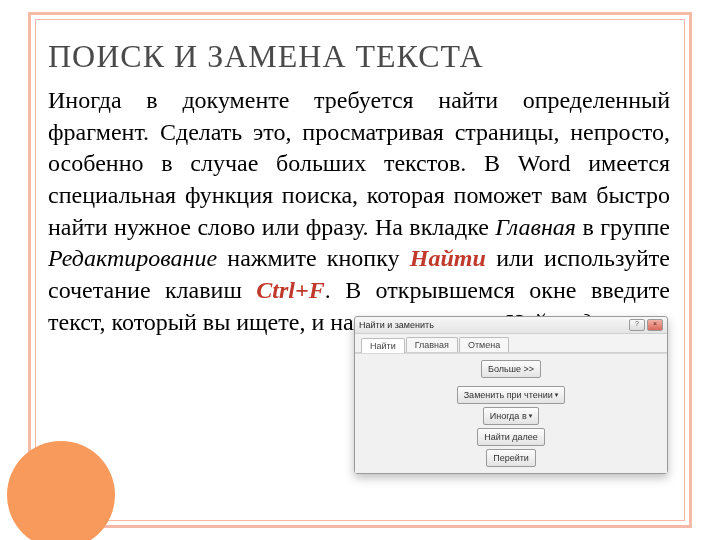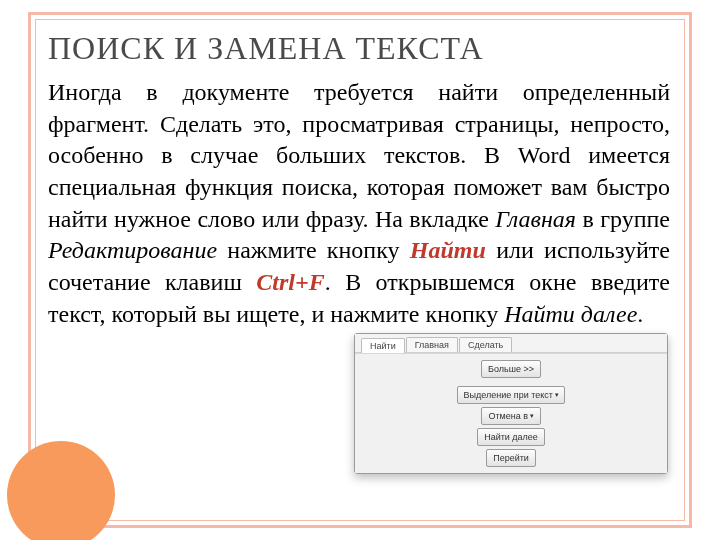--- a/index.html
+++ b/index.html
@@ -18,21 +18,21 @@
     content: ""; position: absolute; left: 4px; top: 4px;
     right: 4px; bottom: 4px; border: 1px solid #f7b9a7;
   }
   .circle {
     position: absolute; left: -24px; bottom: -24px;
     width: 108px; height: 108px; border-radius: 50%;
     background: #f79a5c;
   }
   .content { position: absolute; left: 48px; top: 22px; width: 622px; }
   h1 {
-    margin: 8px 0 10px 0; font-weight: normal;
+    margin: 16px 0 10px 0; font-weight: normal;
     font-size: 32px; letter-spacing: 1px; color: #4a4a4a;
     font-family: Georgia, serif;
   }
   .para {
     font-size: 24px; color: #000; line-height: 1.32;
     text-align: justify;
   }
   .dlg-wrap {
     position: absolute; right: 52px; bottom: 66px;
     width: 314px;
@@ -103,36 +103,43 @@
 
 <div class="content">
   <h1>ПОИСК И ЗАМЕНА ТЕКСТА</h1>
   <div class="para">
     <span>Иногда в документе требуется найти определенный фрагмент. Сделать это, просматривая страницы, непросто, особенно в случае больших текстов. В Word имеется специальная функция поиска, которая поможет вам быстро найти нужное слово или фразу. На вкладке </span><i>Главная</i><span> в группе </span><i>Редактирование</i><span> нажмите кнопку </span><b class="red">Найти</b><span> или используйте сочетание клавиш </span><b class="red">Ctrl+F</b><span>. В открывшемся окне введите текст, который вы ищете, и нажмите кнопку </span><i>Найти далее</i><span>.</span>
   </div>
 </div>
 
 <div class="dlg-wrap">
   <div class="dlg">
+    <div class="dlg-titlebar">
+      <span class="ttl">Найти и заменить</span>
+      <div class="win-btns">
+        <div class="win-btn">?</div>
+        <div class="win-btn close">×</div>
+      </div>
+    </div>
     <div class="tabs">
       <div class="tab active">Найти</div>
       <div class="tab">Главная</div>
-      <div class="tab">Сделать</div>
+      <div class="tab">Отмена</div>
     </div>
     <div class="dlg-footer">
       <div class="btn">
           <span>Больше &gt;&gt;</span>
         </div>
       <div class="spacer"></div>
       <div class="btn">
-          <span>Выделение при текст</span>
+          <span>Заменить при чтении</span>
           <span class="caret">▾</span>
         </div>
       <div class="btn">
-          <span>Отмена в</span>
+          <span>Иногда в</span>
           <span class="caret">▾</span>
         </div>
       <div class="btn">
           <span>Найти далее</span>
         </div>
       <div class="btn">
           <span>Перейти</span>
         </div>
     </div>
   </div>

